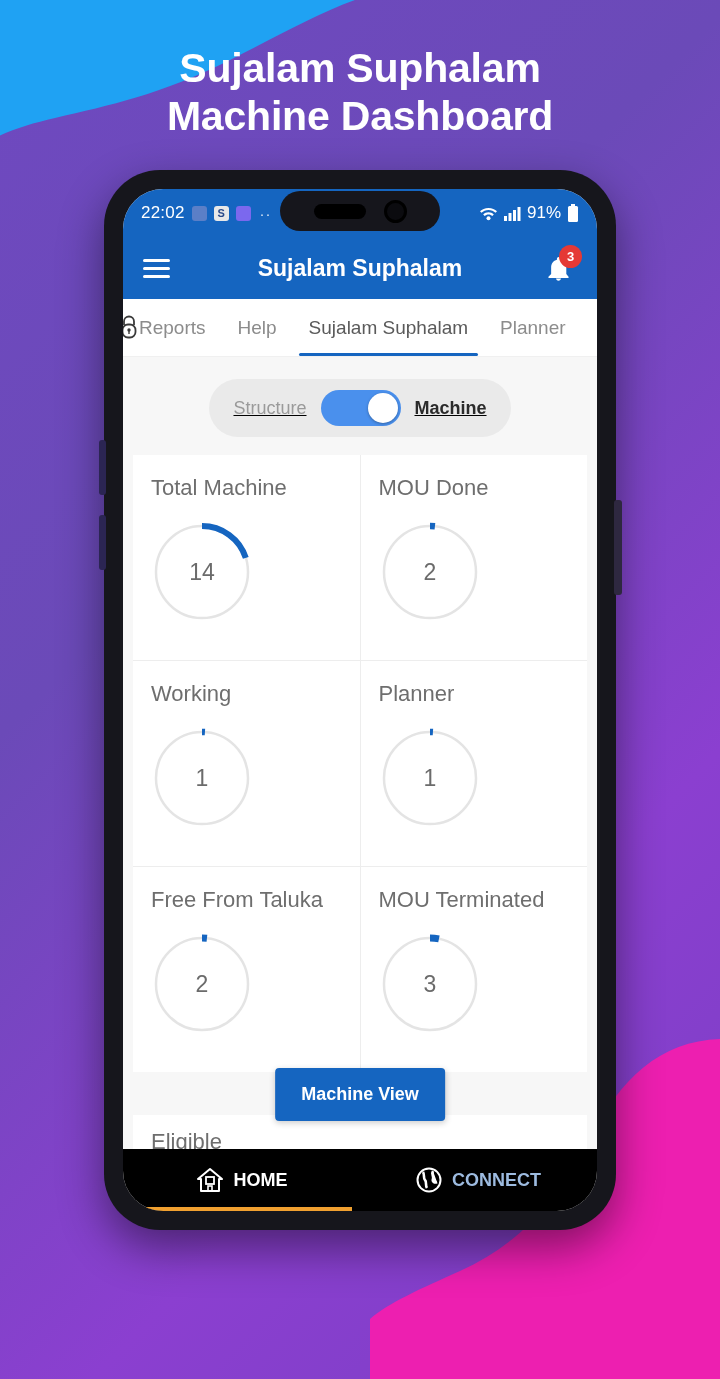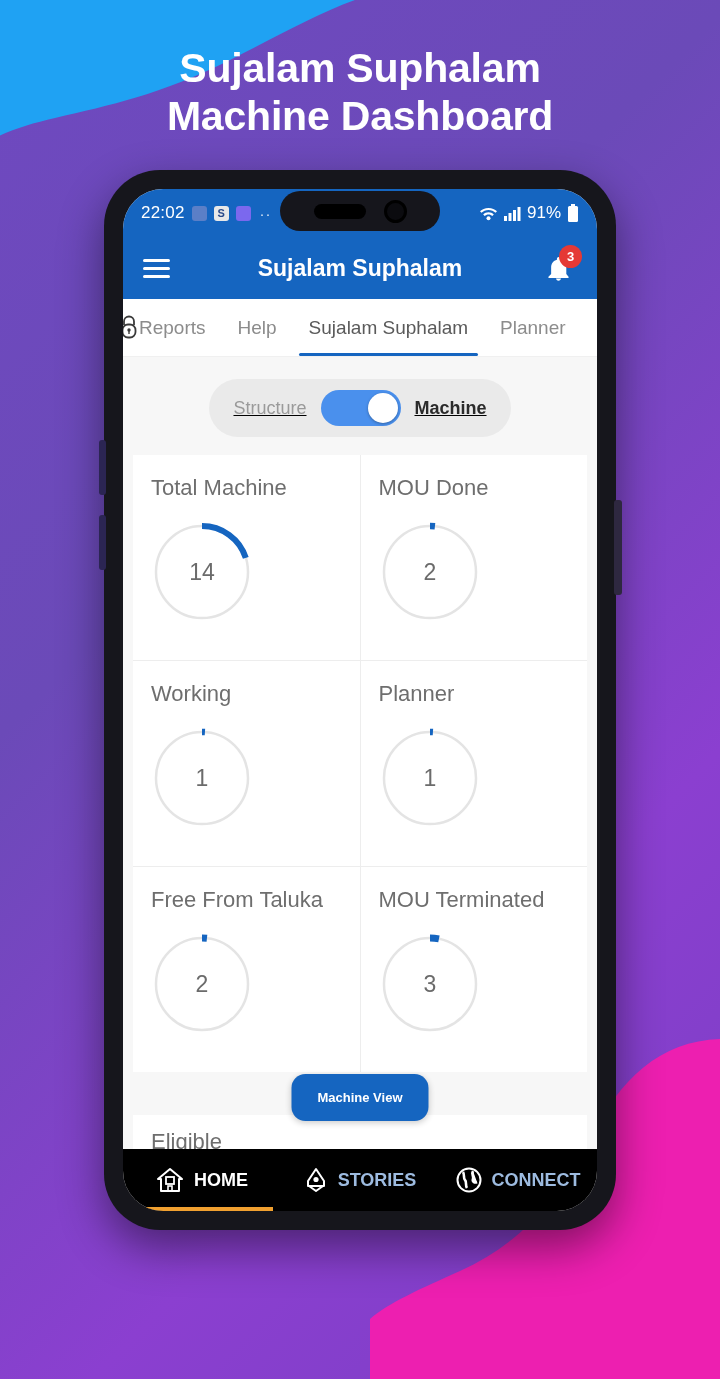--- a/index.html
+++ b/index.html
@@ -149,22 +149,22 @@
   .gauge{ width:100%; display:flex; flex:1; align-items:center; }
   .gauge svg{ display:block; }
   .gauge-val{
     font-size:23px; fill:#6b6b6b;
     font-family:"Liberation Sans", sans-serif;
   }
 
   .btn-machine-view{
     position:absolute; left:50%; transform:translateX(-50%);
     bottom:28px;
-    background:#1565c0; color:#fff; font-size:13px; font-weight:bold;
-    padding:16px 26px; border:none; border-radius:14px; cursor:pointer;
+    background:#1565c0; color:#fff; font-size:18px; font-weight:bold;
+    padding:16px 26px; border:none; border-radius:4px; cursor:pointer;
     box-shadow:0 2px 6px rgba(0,0,0,.2);
     z-index:3;
   }
   .partial-row{
     position:absolute; left:10px; right:10px; bottom:0;
     background:#fff; padding:14px 18px 0; height:34px; overflow:hidden;
   }
   .partial-row .card-title{ margin:0; }
 
   
@@ -369,28 +369,20 @@
     <div class="bottomnav">
       <div class="navitem active">
         <svg width="28" height="26" viewBox="0 0 28 26">
           <path d="M14 2 L26 12 L23 12 L23 24 L5 24 L5 12 L2 12 Z" fill="none" stroke="#fff" stroke-width="2" stroke-linejoin="round"></path>
           <rect x="10" y="10" width="8" height="7" fill="none" stroke="#fff" stroke-width="1.8"></rect>
           <rect x="12" y="19" width="4" height="5" fill="none" stroke="#fff" stroke-width="1.6"></rect>
         </svg>
         <span>HOME</span>
       </div>
       <div class="navitem">
-        <svg width="24" height="26" viewBox="0 0 24 26">
-          <path d="M12 2 L20 14 L20 19 L4 19 L4 14 Z" fill="none" stroke="#fff" stroke-width="2" stroke-linejoin="round"></path>
-          <circle cx="12" cy="12.5" r="2.6" fill="#fff"></circle>
-          <path d="M5 19 L12 24 L19 19" fill="none" stroke="#fff" stroke-width="2" stroke-linejoin="round"></path>
-        </svg>
-        <span>STORIES</span>
-      </div>
-      <div class="navitem">
         <svg width="26" height="26" viewBox="0 0 26 26">
           <circle cx="13" cy="13" r="11.5" fill="none" stroke="#fff" stroke-width="2"></circle>
           <path d="M7 5 C9 8 7 11 9 13 C11 15 9 18 11 21 M17 4 C15 7 18 9 17 12 C16 15 19 16 21 15" fill="#fff" stroke="#fff" stroke-width="2.6" stroke-linejoin="round"></path>
         </svg>
         <span>CONNECT</span>
       </div>
     </div>
 
   </div>
 </div>

